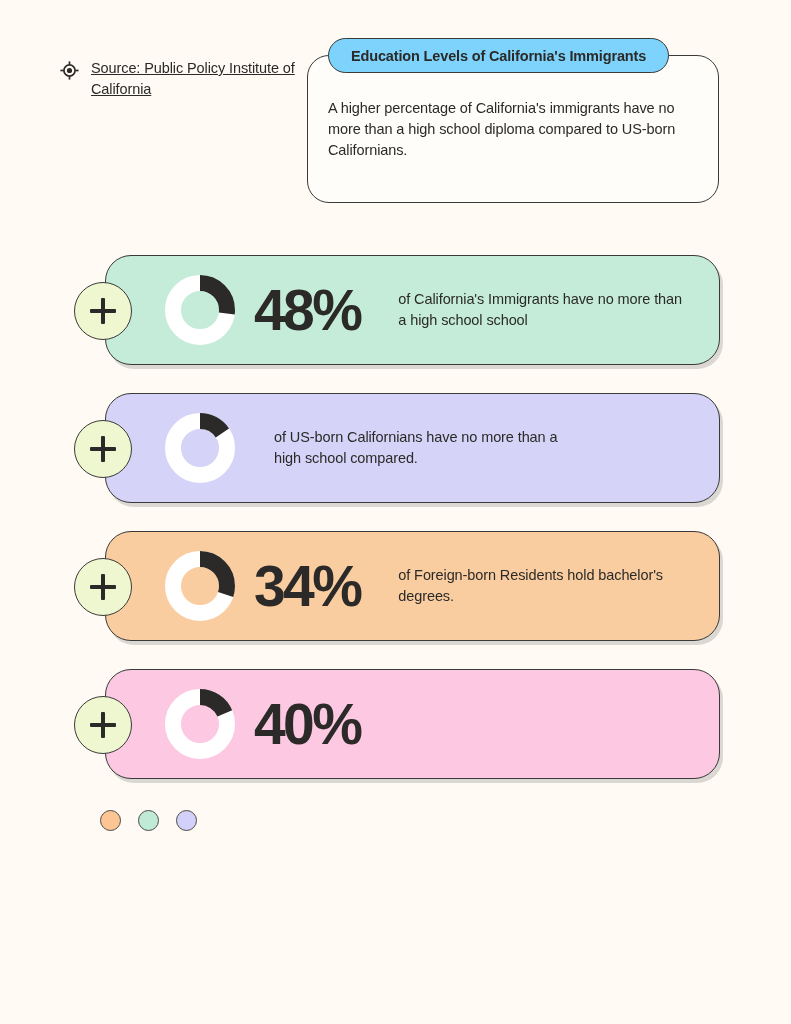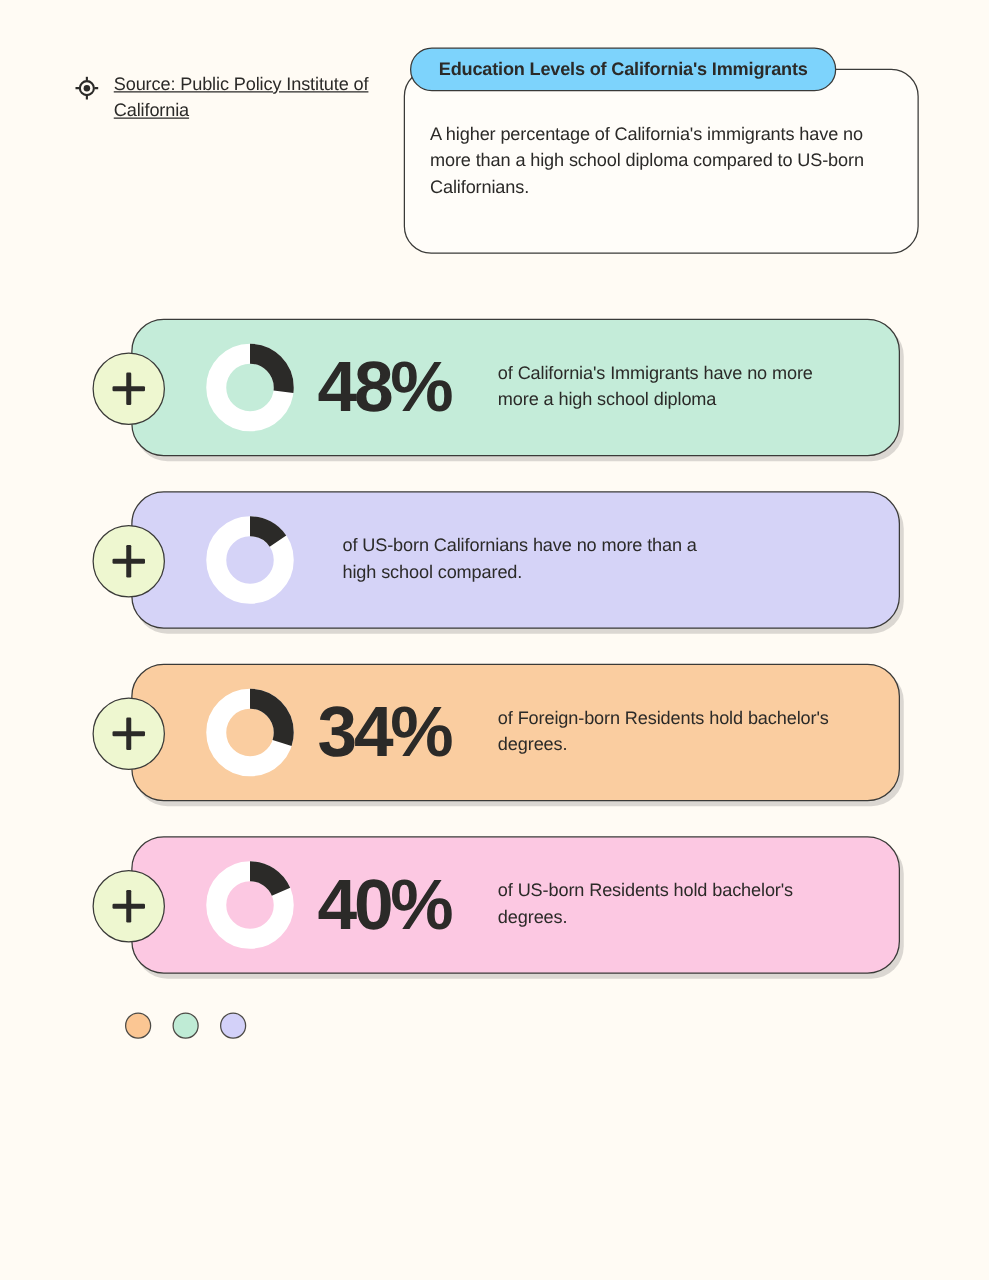--- a/index.html
+++ b/index.html
@@ -34,21 +34,21 @@
   .source-text {
     font-size: 14.5px;
     line-height: 1.42;
     color: #2b2a28;
     letter-spacing: -0.1px;
   }
 
   
   .header-card {
     position: absolute;
-    left: 323px;
+    left: 307px;
     top: 55px;
     width: 412px;
     height: 148px;
     background: #fffdf9;
     border: 1.6px solid #3a3a38;
     border-radius: 22px;
     box-sizing: border-box;
   }
   .header-card-body {
     position: absolute;
@@ -206,21 +206,21 @@
 
 <div class="stats">
 
   <div class="stat-row">
     <div class="stat-card" style="background:#C4ECD9">
       <svg class="donut-wrap" viewBox="0 0 72 72">
         <circle cx="36" cy="36" r="27" fill="none" stroke="#FFFFFF" stroke-width="16"></circle>
         <circle cx="36" cy="36" r="27" fill="none" stroke="#2B2A28" stroke-width="16" stroke-dasharray="45.8 123.8" transform="rotate(-90 36 36)"></circle>
       </svg>
       <div class="stat-pct">48%</div>
-      <div class="stat-desc">of California's Immigrants have no more more a high school diploma</div>
+      <div class="stat-desc">of California's Immigrants have no more than a high school school</div>
     </div>
     <div class="plus-btn">
       <span class="plus-glyph"></span>
     </div>
   </div>
 
   <div class="stat-row">
     <div class="stat-card" style="background:#D5D3F7">
       <svg class="donut-wrap" viewBox="0 0 72 72">
         <circle cx="36" cy="36" r="27" fill="none" stroke="#FFFFFF" stroke-width="16"></circle>
@@ -247,21 +247,20 @@
     </div>
   </div>
 
   <div class="stat-row">
     <div class="stat-card" style="background:#FCC8E2">
       <svg class="donut-wrap" viewBox="0 0 72 72">
         <circle cx="36" cy="36" r="27" fill="none" stroke="#FFFFFF" stroke-width="16"></circle>
         <circle cx="36" cy="36" r="27" fill="none" stroke="#2B2A28" stroke-width="16" stroke-dasharray="31.4 138.3" transform="rotate(-90 36 36)"></circle>
       </svg>
       <div class="stat-pct">40%</div>
-      <div class="stat-desc">of US-born Residents hold bachelor's degrees.</div>
     </div>
     <div class="plus-btn">
       <span class="plus-glyph"></span>
     </div>
   </div>
 
 </div>
 
 <div class="palette">
   <span class="palette-dot" style="background:#FBC693"></span>

